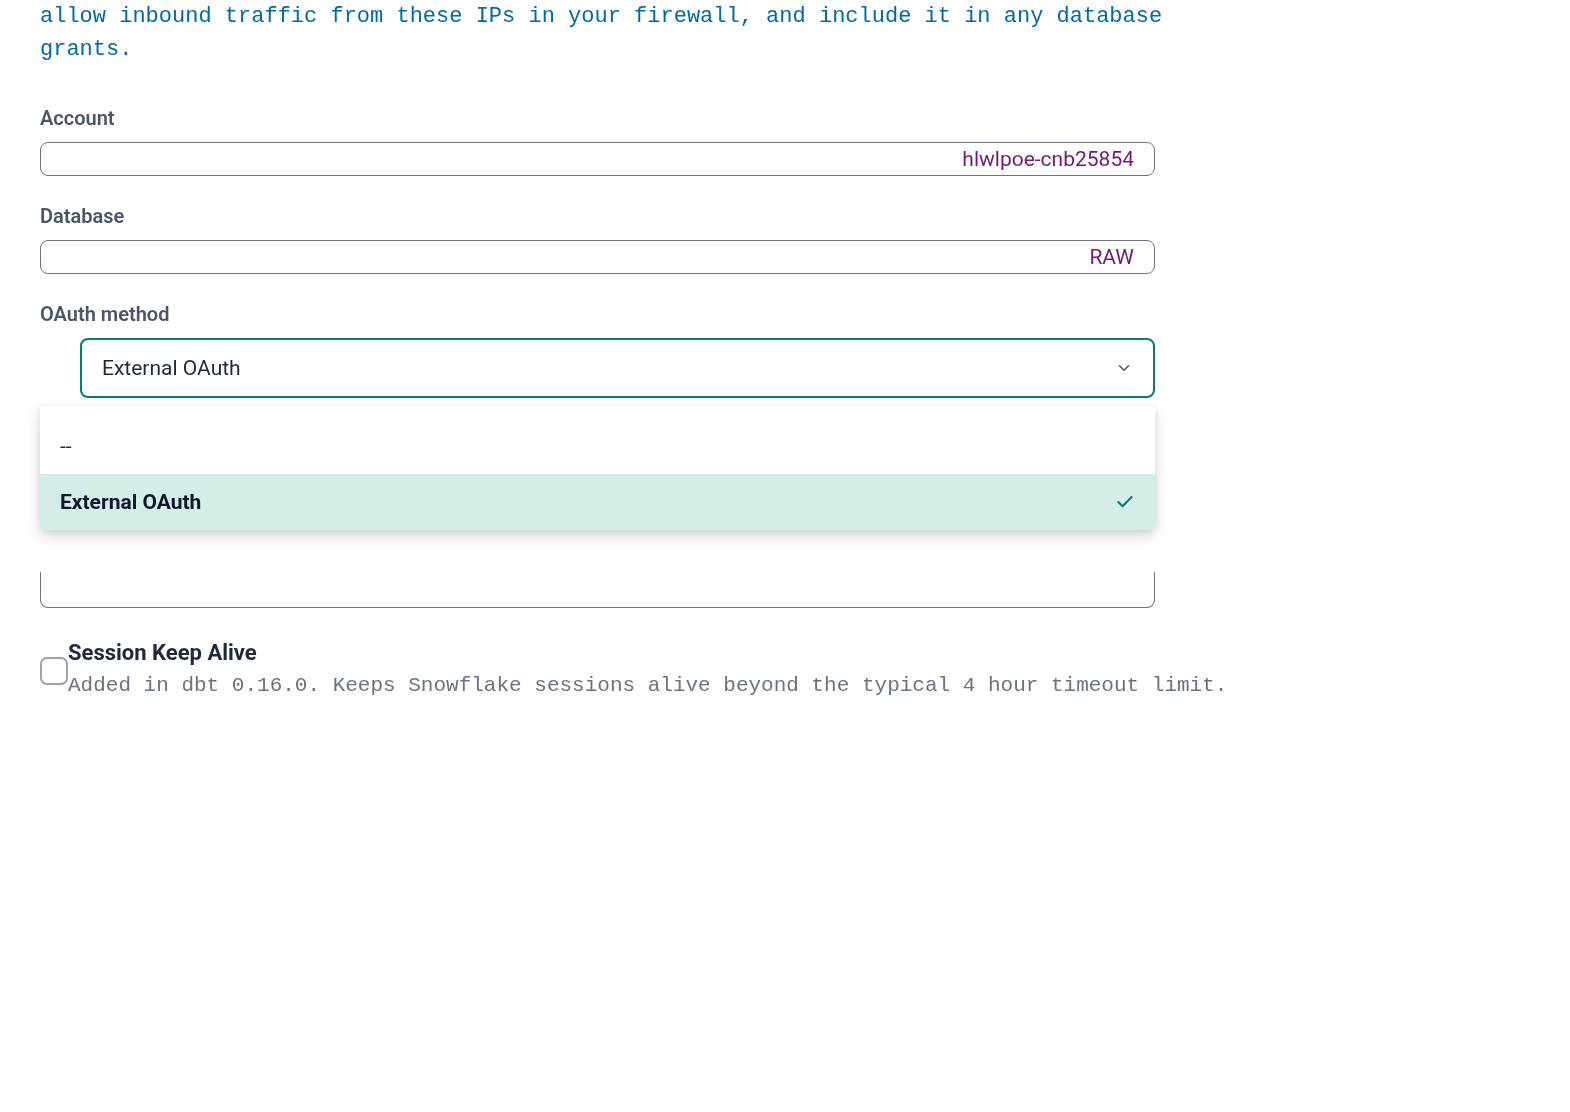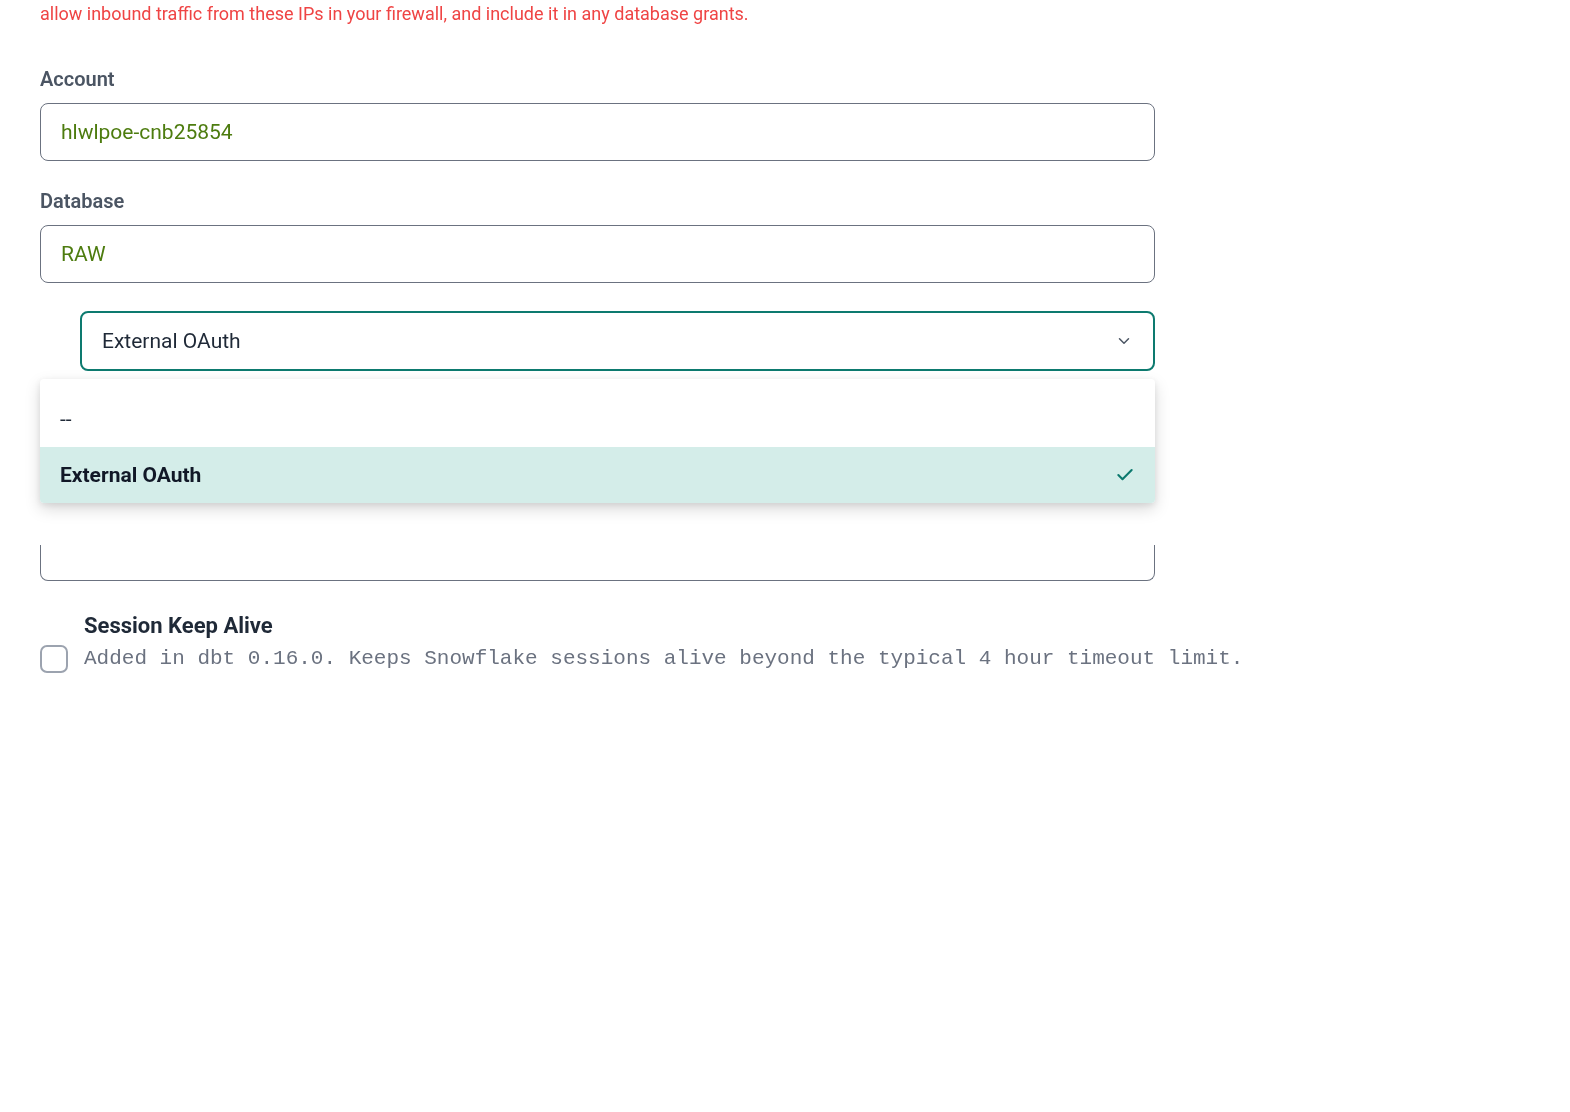--- a/index.html
+++ b/index.html
@@ -12,46 +12,48 @@
       background: #ffffff;
       color: #1f2937;
       padding: 0;
       font-size: 18px;
     }
     .container {
       padding: 0 40px 40px 40px;
       max-width: 1300px;
     }
     .intro-text {
-      font-size: 18px;
-      color: #ef4444;
+      font-size: 22px;
+      color: #0369a1;
       line-height: 1.5;
       margin-bottom: 40px;
+      font-family: Liberation Mono, monospace;
     }
     .form-group {
       margin-bottom: 28px;
     }
     .form-label {
       display: block;
       font-size: 20px;
       font-weight: 600;
       color: #4b5563;
       margin-bottom: 12px;
     }
     .form-input {
       width: 100%;
       max-width: 1115px;
-      padding: 16px 20px;
-      font-size: 21px;
-      color: #4d7c0f;
+      padding: 4px 20px;
+      font-size: 21px;
+      color: #701a75;
       background: #ffffff;
       border: 1.5px solid #6b7280;
       border-radius: 8px;
       outline: none;
       font-family: inherit;
+      text-align: right;
     }
     .form-input::placeholder {
       color: #374151;
     }
     .select-wrapper {
       position: relative;
       max-width: 1115px;
       padding-left: 40px;
     }
     .form-select {
@@ -103,22 +105,21 @@
       font-weight: 700;
       color: #111827;
     }
     .check-icon {
       width: 20px;
       height: 20px;
       color: #0d7a6f;
     }
     .checkbox-group {
       display: flex;
-      align-items: flex-end;
-      gap: 16px;
+      align-items: center;
       margin-top: 32px;
     }
     .checkbox {
       width: 28px;
       height: 28px;
       border: 2px solid #9ca3af;
       border-radius: 7px;
       cursor: pointer;
       flex-shrink: 0;
       margin-top: 2px;
@@ -167,20 +168,21 @@
     <input type="text" class="form-input" value="hlwlpoe-cnb25854" style="">
   </div>
 
 
   <div class="form-group">
     <label class="form-label">Database</label>
     <input type="text" class="form-input" value="RAW" style="">
   </div>
 
   <div class="form-group">
+    <label class="form-label">OAuth method</label>
     <div class="select-wrapper">
       <div class="form-select">
         <span>External OAuth</span>
         <span class="chevron-icon">
           <svg viewBox="0 0 24 24" fill="none" stroke="#4b5563" stroke-width="2" stroke-linecap="round" stroke-linejoin="round">
             <polyline points="6 9 12 15 18 9"></polyline>
           </svg>
         </span>
       </div>
       <div class="dropdown-menu">

